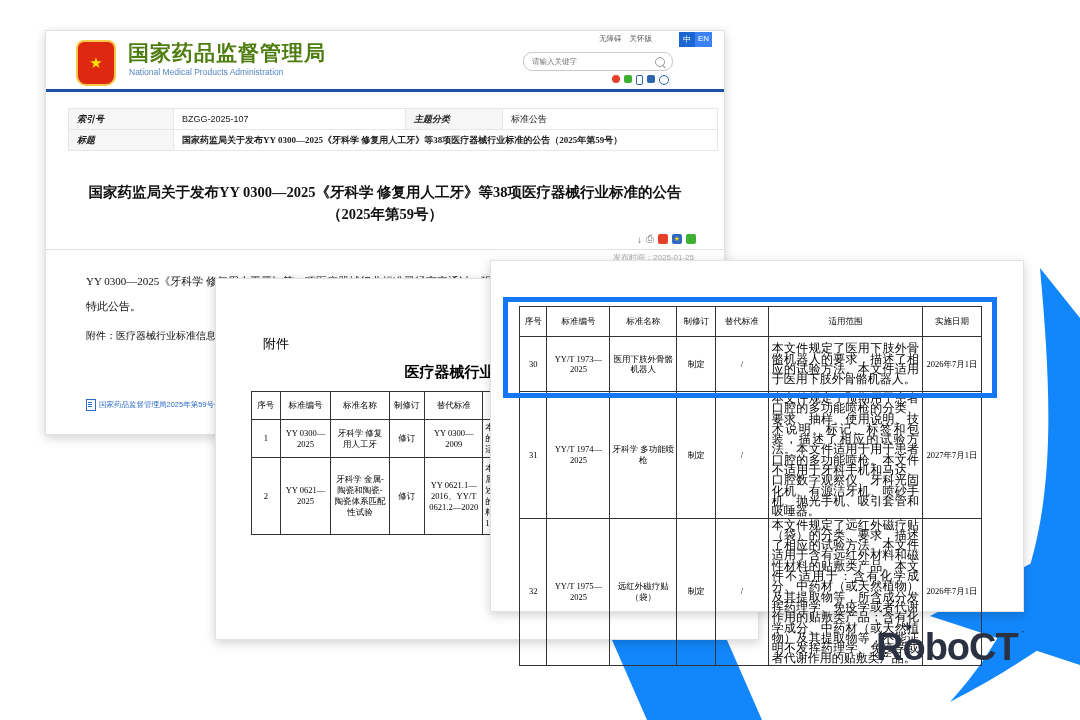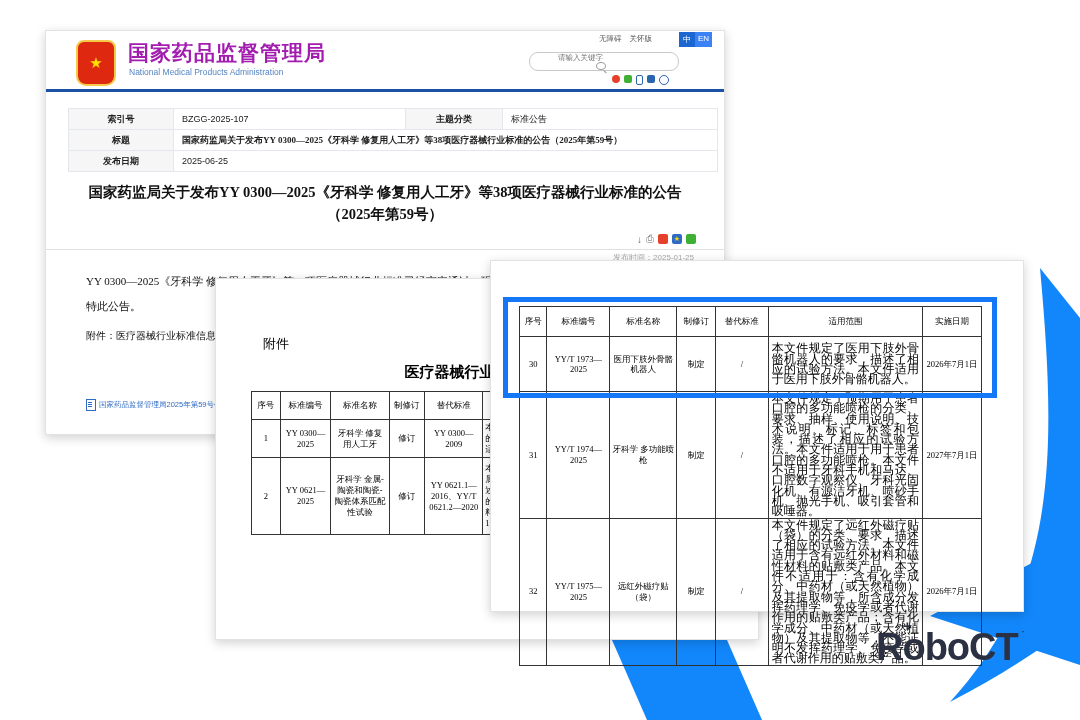--- a/index.html
+++ b/index.html
@@ -16,45 +16,45 @@
 
   
   .panel{position:absolute;background:#fff;border:1px solid #e2e2e2;
          box-shadow:0 3px 10px rgba(0,0,0,.18);}
 
   
   .p1{left:45px;top:30px;width:678px;height:403px;z-index:1;}
   .p1 .emblem{position:absolute;left:30px;top:9px;width:36px;height:42px;background:#de2910;
       border-radius:8px 8px 10px 10px;border:2px solid #f7c948;display:flex;align-items:center;justify-content:center;
       color:#ffde00;font-size:15px;}
-  .p1 .orgcn{position:absolute;left:82px;top:8px;font-size:21px;font-weight:bold;color:#a21caf;letter-spacing:1px;}
+  .p1 .orgcn{position:absolute;left:82px;top:8px;font-size:21px;font-weight:bold;color:#4d7c0f;letter-spacing:1px;}
   .p1 .orgen{position:absolute;left:83px;top:36px;font-size:8.5px;color:#5585c2;}
   .p1 .quick{position:absolute;right:72px;top:3px;font-size:7.5px;color:#555;}
   .p1 .quick span{margin-left:6px;}
   .p1 .lang{position:absolute;right:12px;top:1px;display:flex;}
   .p1 .lang .zh{background:#1b66d1;color:#fff;font-size:8px;padding:2px 4px;}
   .p1 .lang .en{background:#3b82f6;color:#fff;font-size:8px;padding:2px 3px;}
-  .p1 .search{position:absolute;right:45px;top:21px;width:148px;height:17px;border:1px solid #c9c9c9;
-      border-radius:9px;display:flex;align-items:center;flex-direction:column;}
+  .p1 .search{position:absolute;right:51px;top:21px;width:148px;height:17px;border:1px solid #c9c9c9;
+      border-radius:9px;display:flex;align-items:center;}
   .p1 .search input{border:0;outline:0;background:transparent;flex:1;font-size:7.5px;color:#888;padding:0 0 0 8px;width:100px;}
   .p1 .mag{width:8px;height:8px;border:1.3px solid #9a9a9a;border-radius:50%;position:relative;margin-right:7px;}
   .p1 .mag:after{content:"";position:absolute;left:7px;top:7px;width:4px;height:1.3px;background:#9a9a9a;transform:rotate(45deg);transform-origin:0 0;}
   .p1 .minis{position:absolute;right:55px;top:44px;display:flex;gap:4px;}
   .p1 .minis i{width:8px;height:8px;border-radius:2px;display:block;}
   .i-weibo{background:#e6402a;border-radius:50% !important;}
   .i-wechat{background:#3eb134;}
   .i-phone{background:#fff;border:1.2px solid #2a64ad;border-radius:2px !important;width:5px !important;}
   .i-mail{background:#2a64ad;}
   .i-user{background:#fff;border:1.2px solid #2a64ad;border-radius:50% !important;}
   .p1 .rule{position:absolute;left:0;top:58px;width:100%;height:3px;background:#1c50a5;}
 
   .p1 table.meta{position:absolute;left:22px;top:77px;width:650px;border-collapse:collapse;table-layout:fixed;
       font-size:9px;color:#222;}
   .p1 table.meta td{border:1px solid #e4e8ec;padding:3px 8px;height:14px;}
-  .p1 td.lab{background:#f6f6f6;text-align:center;font-weight:bold;width:88px;font-family:"Liberation Serif",serif;}
+  .p1 td.lab{background:#f6f6f6;font-weight:bold;width:88px;font-family:"Liberation Serif",serif;font-style:italic;}
   .p1 td.lab2{width:80px;}
   .p1 td.val{font-family:"Liberation Serif",serif;font-weight:bold;}
 
   .p1 .headline{position:absolute;left:29px;top:150px;width:620px;text-align:center;
       font-family:"Liberation Serif",serif;font-weight:bold;font-size:14.5px;line-height:22px;color:#111;}
   .p1 .shares{position:absolute;right:28px;top:202px;display:flex;gap:4px;align-items:center;}
   .p1 .shares .g{font-size:10px;color:#666;}
   .p1 .shares .sq{width:10px;height:10px;border-radius:2px;display:flex;align-items:center;justify-content:center;font-size:7px;color:#fff;}
   .sq-red{background:#e6402a;}
   .sq-star{background:#2f6bc4;color:#ffd700 !important;}
@@ -129,24 +129,20 @@
     <tbody>
         <tr>
       <td class="lab">索引号</td>
       <td style="width:215px">BZGG-2025-107</td>
       <td class="lab lab2">主题分类</td>
       <td>标准公告</td>
     </tr>
     <tr>
       <td class="lab">标题</td>
       <td colspan="3" class="val">国家药监局关于发布YY 0300—2025《牙科学 修复用人工牙》等38项医疗器械行业标准的公告（2025年第59号）</td>
-    </tr>
-    <tr>
-      <td class="lab">发布日期</td>
-      <td colspan="3">2025-06-25</td>
     </tr>
   </tbody>
     </table>
 
   <div class="headline">国家药监局关于发布YY 0300—2025《牙科学 修复用人工牙》等38项医疗器械行业标准的公告（2025年第59号）</div>
 
   <div class="shares">
     <span class="g">↓</span>
     <span class="g">⎙</span>
     <span class="sq sq-red"></span>

